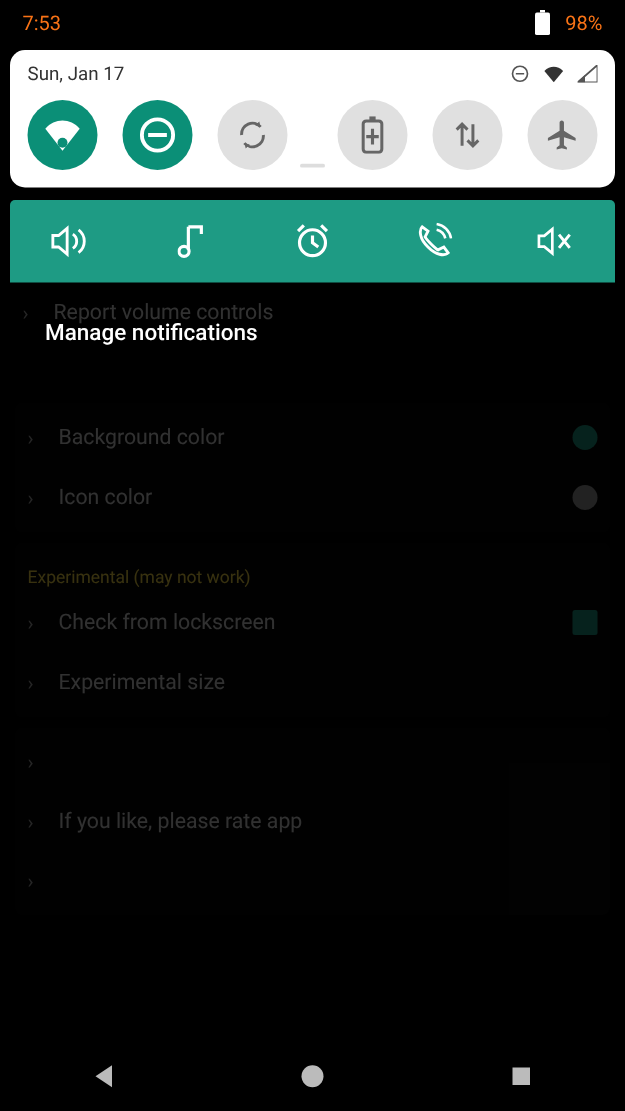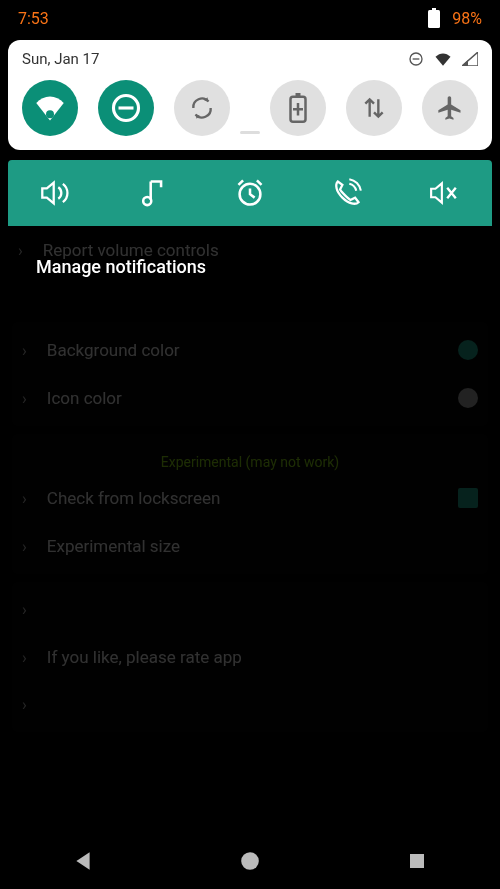--- a/index.html
+++ b/index.html
@@ -24,21 +24,21 @@
   .dim-content { position: relative; padding: 0 8px; }
   .dim-region { opacity: 0.22; }
   .section-title { color: #fff; font-size: 18px; font-weight: 500; padding: 10px 6px; position: absolute; top: 20px; left: 14px; z-index: 5; margin-left: 16px; }
   
   .list-item { display: flex; align-items: center; padding: 14px 10px; color: #e0e0e0; font-size: 17px; }
   .chevron { margin-right: 20px; color: #aaa; font-size: 16px; }
   .swatch { width: 20px; height: 20px; border-radius: 50%; margin-left: auto; }
   .swatch.teal { background: #1e9b84; }
   .swatch.gray { background: #9a9a9a; }
   .check { width: 20px; height: 20px; background: #1e9b84; margin-left: auto; border-radius: 2px; }
-  .group-label { color: #84cc16; font-size: 14px; padding: 16px 10px 4px; text-align: center; }
+  .group-label { color: #fde047; font-size: 14px; padding: 16px 10px 4px; }
   .card { background: rgba(255,255,255,0.03); border-radius: 6px; margin: 8px 4px; padding: 4px 0; }
   .spacer { height: 40px; }
   
   .nav-bar { position: absolute; bottom: 0; width: 500px; height: 56px; display: flex; align-items: center; justify-content: space-around; color: #bbb; }
   .nav-btn { width: 40px; height: 40px; display: flex; align-items: center; justify-content: center; }
   
   svg { display: block; }
 </style>
 </head>
 <body>

